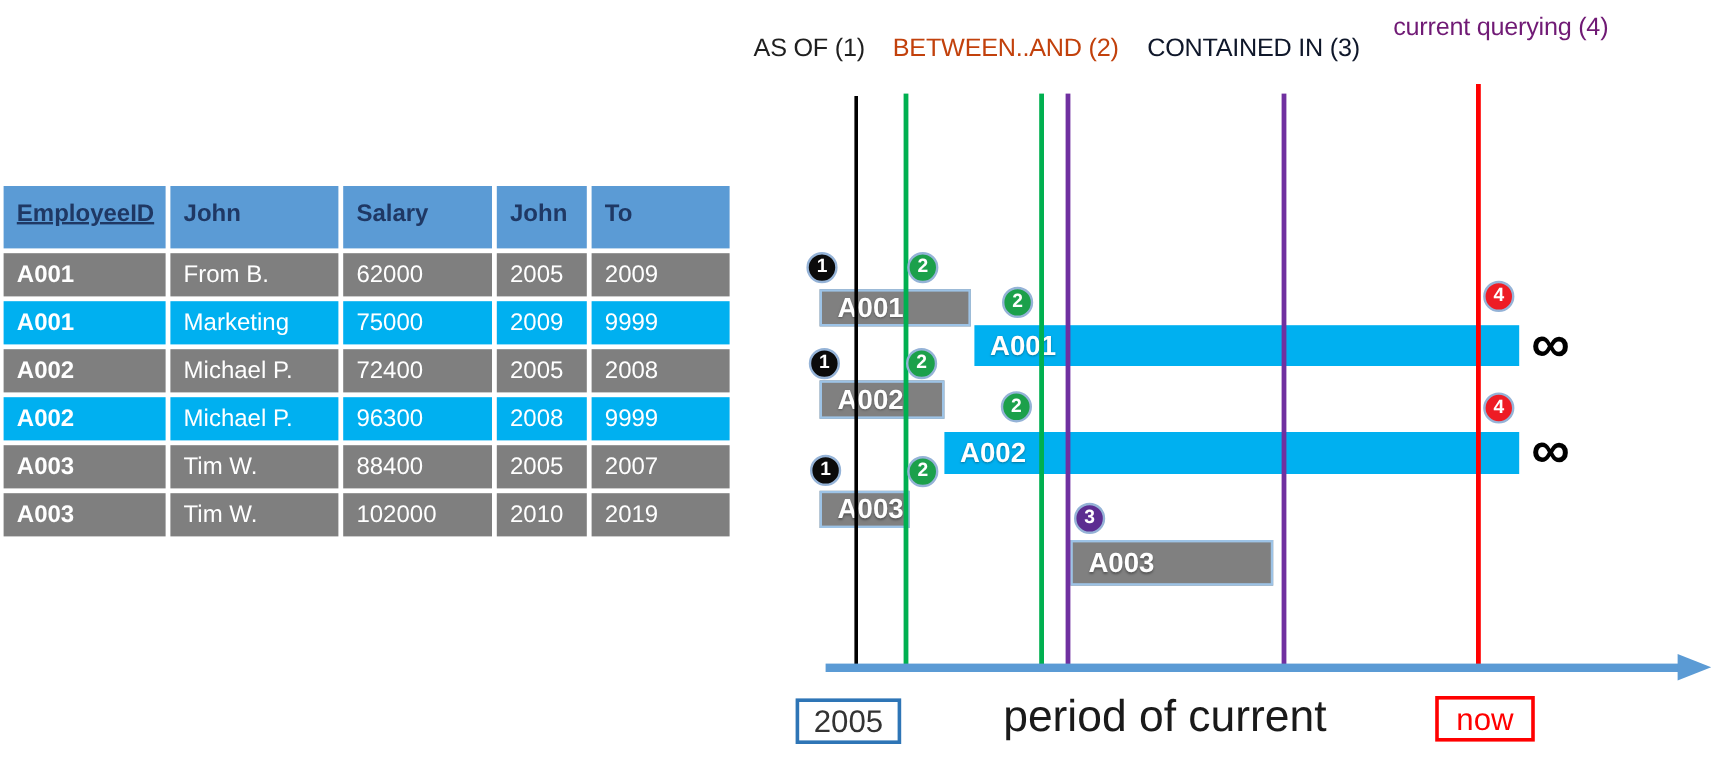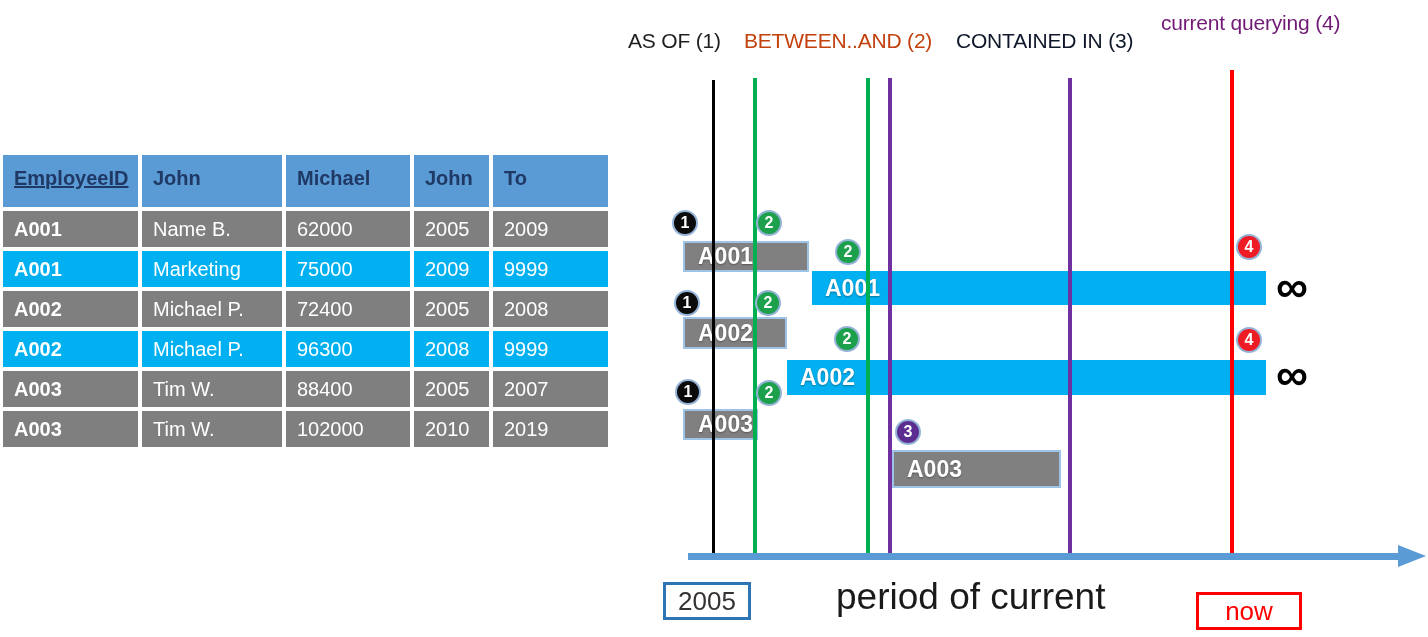--- a/index.html
+++ b/index.html
@@ -38,38 +38,38 @@
             justify-content:center;font-size:45px;font-weight:bold;color:#000;}
 
   
   .axis-bar{position:absolute;left:688px;top:553px;width:712px;height:7px;background:#5B9BD5;z-index:5;}
   .axis-head{position:absolute;left:1398px;top:545px;width:0;height:0;z-index:5;
              border-left:28px solid #5B9BD5;border-top:11px solid transparent;
              border-bottom:11px solid transparent;}
   .year-box{position:absolute;left:663px;top:582px;width:88px;height:38px;border:3px solid #2E75B6;
             box-sizing:border-box;display:flex;align-items:center;justify-content:center;
             font-size:26px;color:#333333;}
-  .now-box{position:absolute;left:1196px;top:580px;width:106px;height:38px;border:3px solid #FF0000;
+  .now-box{position:absolute;left:1196px;top:580px;width:83px;height:38px;border:3px solid #FF0000;
            box-sizing:border-box;display:flex;align-items:center;justify-content:center;
-           font-size:26px;color:#FF0000;margin-top:12px;}
+           font-size:26px;color:#FF0000;}
   .axis-title{position:absolute;left:836px;top:576px;font-size:37px;color:#1a1a1a;white-space:nowrap;}
 </style>
 </head>
 <body>
 
 <div class="stage">
 
   <div class="emp-table">
       <div class="th u">EmployeeID</div>
       <div class="th">John</div>
-      <div class="th">Michael</div>
+      <div class="th">Salary</div>
       <div class="th">John</div>
       <div class="th">To</div>
       <div class="td gray c0">A001</div>
-      <div class="td gray">Name  B.</div>
+      <div class="td gray">From  B.</div>
       <div class="td gray">62000</div>
       <div class="td gray">2005</div>
       <div class="td gray">2009</div>
       <div class="td blue c0">A001</div>
       <div class="td blue">Marketing</div>
       <div class="td blue">75000</div>
       <div class="td blue">2009</div>
       <div class="td blue">9999</div>
       <div class="td gray c0">A002</div>
       <div class="td gray">Michael P.</div>

